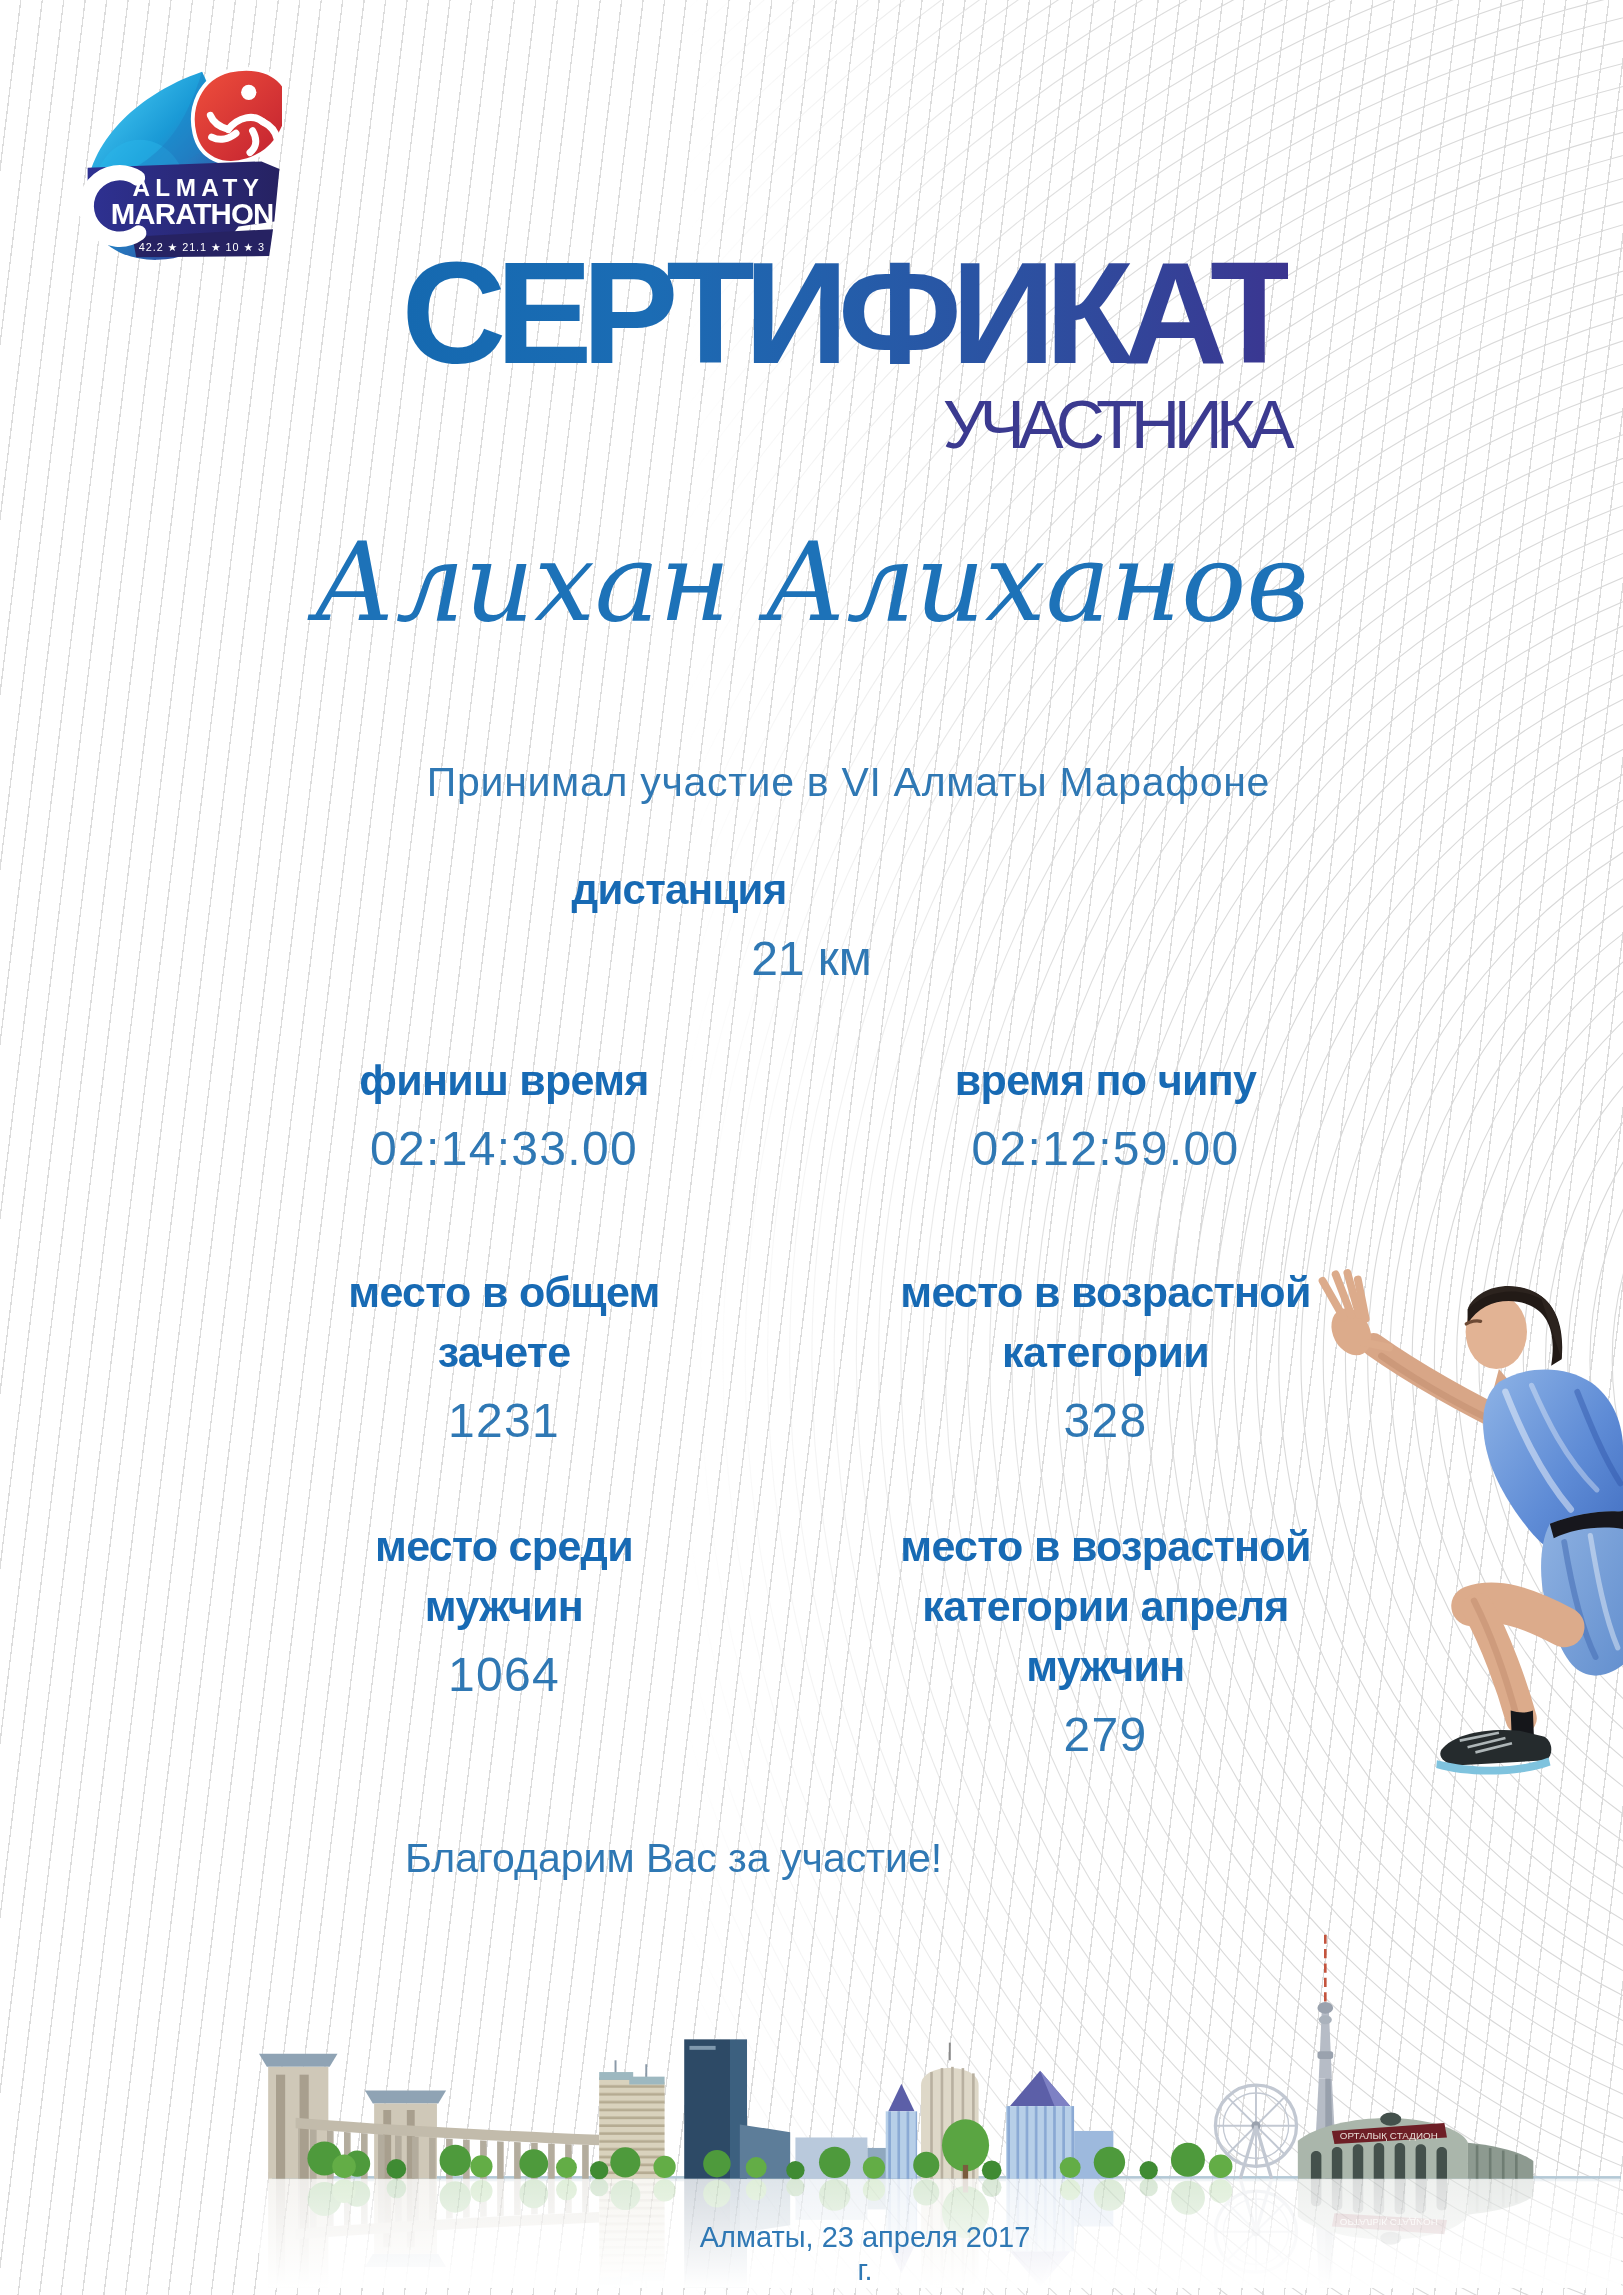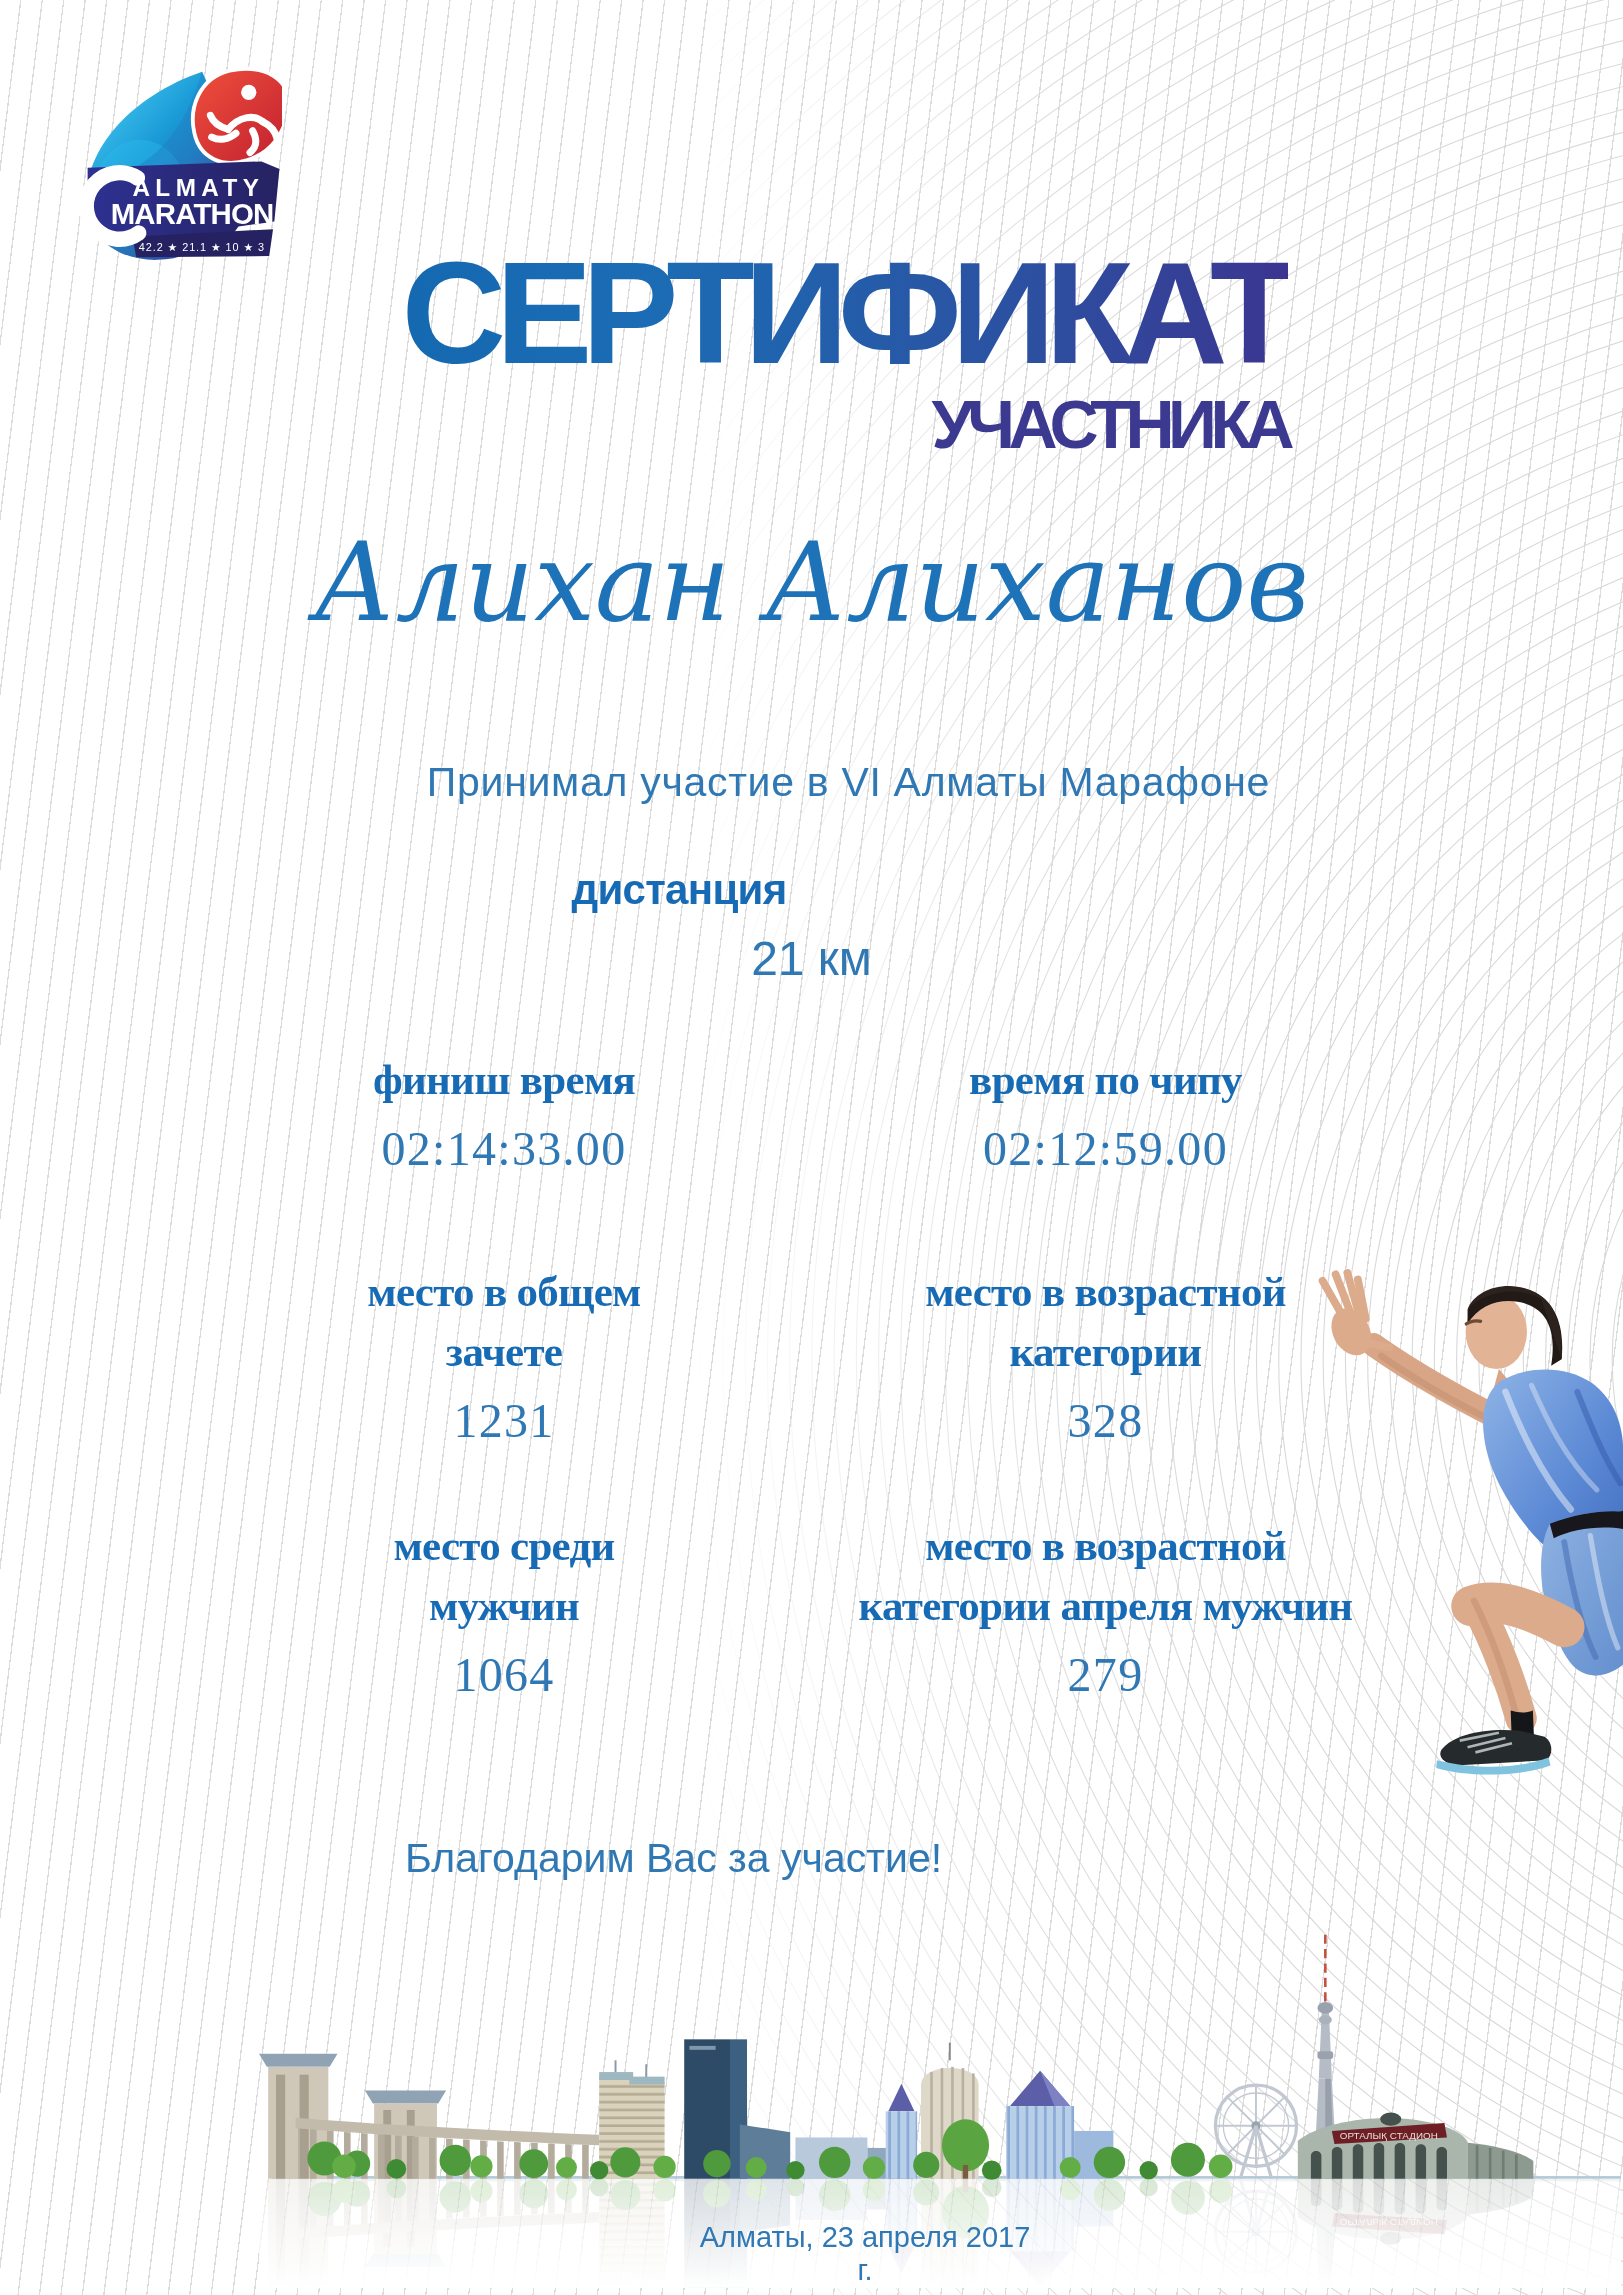--- a/index.html
+++ b/index.html
@@ -27,21 +27,21 @@
   .cert-title{
     position:absolute; right:335px; top:241px;
     font-size:145px; font-weight:bold; letter-spacing:-10.5px; line-height:1;
     background:linear-gradient(90deg,#1569b0 0%,#1b6cb4 28%,#2d4fa0 72%,#3b3590 100%);
     -webkit-background-clip:text; background-clip:text;
     color:transparent; -webkit-text-fill-color:transparent;
     white-space:nowrap;
   }
   .cert-subtitle{
     position:absolute; right:335px; top:390px;
-    font-size:68px; font-weight:bold; letter-spacing:-6.5px; line-height:1;
+    font-size:68px; font-weight:normal; letter-spacing:-6.5px; line-height:1;
     color:#3b3a90; white-space:nowrap;
   }
   .participant-name{
     position:absolute; left:0; width:1623px; top:518px;
     text-align:center;
     font-family:"DejaVu Serif", serif; font-style:italic;
     font-size:108px; line-height:1.2; color:#1d72b8; white-space:nowrap;
   }
   .participation-line{
     position:absolute; left:0; width:1623px; top:759px;
@@ -51,21 +51,21 @@
   }
   .distance-label{
     position:absolute; left:0; width:1358px; top:866px;
     text-align:center; font-size:42px; font-weight:bold; letter-spacing:-0.7px;
     color:#176ab4;
   }
   .distance-value{
     position:absolute; left:0; width:1623px; top:931px;
     text-align:center; font-size:48px; font-weight:300; color:#2f78b4;
   }
-  .stat-block{position:absolute; text-align:center;font-family:Liberation Serif, serif;}
+  .stat-block{position:absolute; text-align:center;}
   .stat-block .label{
     font-size:43px; font-weight:bold; letter-spacing:-0.7px; line-height:60px;
     color:#176ab4;
   }
   .stat-block .value{
     margin-top:10.5px; font-size:48px; font-weight:300; letter-spacing:1.3px;
     color:#2f78b4;
   }
   .col-left{left:275px;width:458px;}
   .col-right{left:844px;width:523px;}

